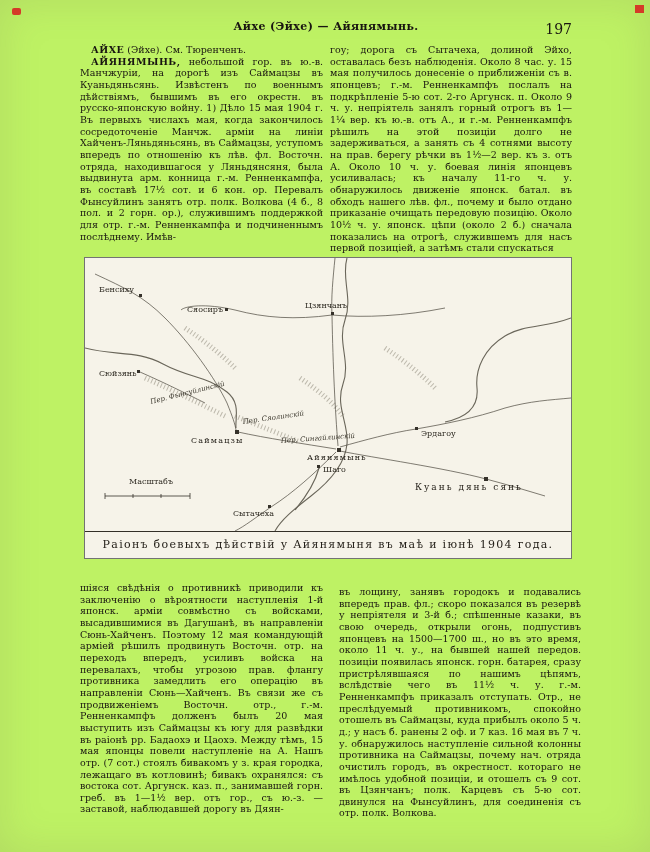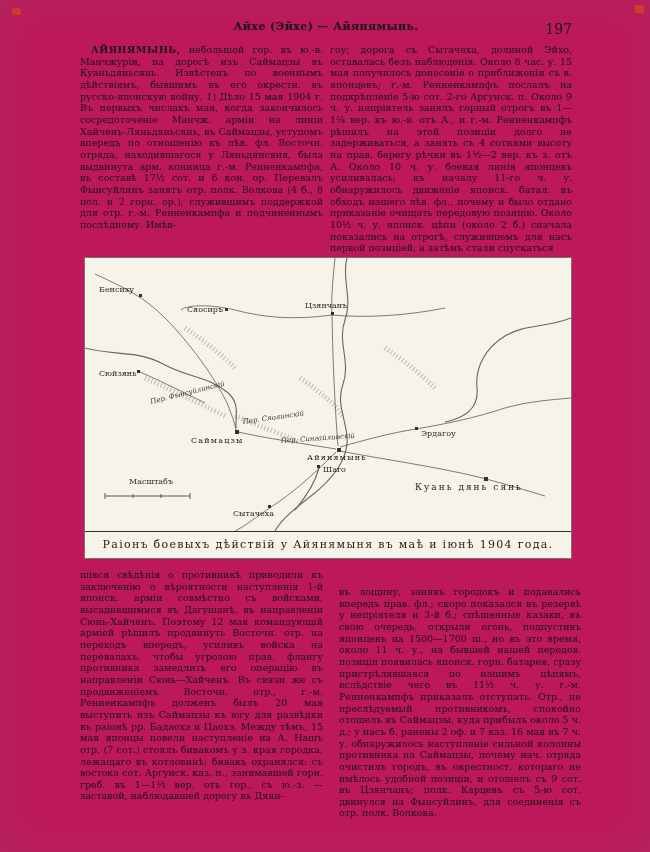--- a/index.html
+++ b/index.html
@@ -6,39 +6,39 @@
   body{
     width:650px;height:852px;
     background:#efece4;
     font-family:"DejaVu Serif", serif;
     color:#181510;
     position:relative;
     overflow:hidden;
   }
   .page{
     position:absolute;inset:0;
-    background:#be185d;
+    background:#bef264;
     box-shadow:inset 0 0 40px rgba(120,110,90,.18);
   }
   .red-mark{position:absolute;background:#d43a28;}
   .red-mark-left{left:12px;top:8px;width:9px;height:7px;border-radius:2px;}
   .red-mark-right{right:6px;top:5px;width:9px;height:8px;}
   .running-head{
     position:absolute;top:20px;left:80px;width:492px;height:14px;
     text-align:center;font-size:11px;font-weight:bold;letter-spacing:.4px;
   }
   .rh-page{position:absolute;right:0;top:1px;font-weight:normal;font-size:14px;letter-spacing:0;}
   .col{
     position:absolute;overflow:hidden;
     font-size:9.5px;line-height:11.65px;text-align:justify;
   }
   .col p{margin:0;}
   .col-left-top{left:80px;top:44px;width:243px;height:212px;}
   .col-right-top{left:330px;top:44px;width:242px;height:212px;}
-  .col-left-bottom{left:80px;top:569px;width:243px;height:240px;}
+  .col-left-bottom{left:80px;top:582px;width:243px;height:240px;}
   .col-right-bottom{left:339px;top:586px;width:242px;height:240px;}
   .entry{text-indent:11px;}
   .entry b{letter-spacing:.5px;}
   .map-frame{
     position:absolute;left:84px;top:257px;width:488px;height:302px;
     border:1px solid #737373;box-sizing:border-box;
     background:#f6f3e9;
   }
   .map-frame svg{display:block;}
   .map-caption{
@@ -66,20 +66,21 @@
 
   <div class="red-mark red-mark-left"></div>
   <div class="red-mark red-mark-right"></div>
 
   <div class="running-head">
     <span class="rh-title">Айхе (Эйхе) — Айянямынь.</span>
     <span class="rh-page">197</span>
   </div>
 
   <div class="col col-left-top">
+    <p class="entry"><b>АЙХЕ</b><span> (Эйхе). См. Тюренченъ.</span></p>
     <p class="entry"><b>АЙЯНЯМЫНЬ,</b><span> небольшой гор. въ ю.-в. Манчжуріи, на дорогѣ изъ Саймацзы въ Куаньдяньсянь. Извѣстенъ по военнымъ дѣйствіямъ, бывшимъ въ его окрестн. въ русско-японскую войну. 1) Дѣло 15 мая 1904 г. Въ первыхъ числахъ мая, когда закончилось сосредоточеніе Манчж. арміи на линіи Хайченъ-Ляньдяньсянь, въ Саймацзы, уступомъ впередъ по отношенію къ лѣв. фл. Восточн. отряда, находившагося у Ляньдянсяня, была выдвинута арм. конница г.-м. Ренненкампфа, въ составѣ 17½ сот. и 6 кон. ор. Перевалъ Фынсуйлинъ занятъ отр. полк. Волкова (4 б., 8 пол. и 2 горн. ор.), служившимъ поддержкой для отр. г.-м. Ренненкампфа и подчиненнымъ послѣднему. Имѣв-</span></p>
   </div>
 
   <div class="col col-right-top">
     <p class="cont">гоу; дорога съ Сытачеха, долиной Эйхо, оставалась безъ наблюденія. Около 8 час. у. 15 мая получилось донесеніе о приближеніи съ в. японцевъ; г.-м. Ренненкампфъ послалъ на подкрѣпленіе 5-ю сот. 2-го Аргунск. п. Около 9 ч. у. непріятель занялъ горный отрогъ въ 1—1¼ вер. къ ю.-в. отъ А., и г.-м. Ренненкампфъ рѣшилъ на этой позиціи долго не задерживаться, а занять съ 4 сотнями высоту на прав. берегу рѣчки въ 1½—2 вер. къ з. отъ А. Около 10 ч. у. боевая линія японцевъ усиливалась; къ началу 11-го ч. у. обнаружилось движеніе японск. батал. въ обходъ нашего лѣв. фл., почему и было отдано приказаніе очищать передовую позицію. Около 10½ ч. у. японск. цѣпи (около 2 б.) сначала показались на отрогѣ, служившемъ для насъ первой позиціей, а затѣмъ стали спускаться</p>
   </div>
 
   <div class="map-frame">
     <svg width="486" height="273" viewBox="0 0 486 273">
 

